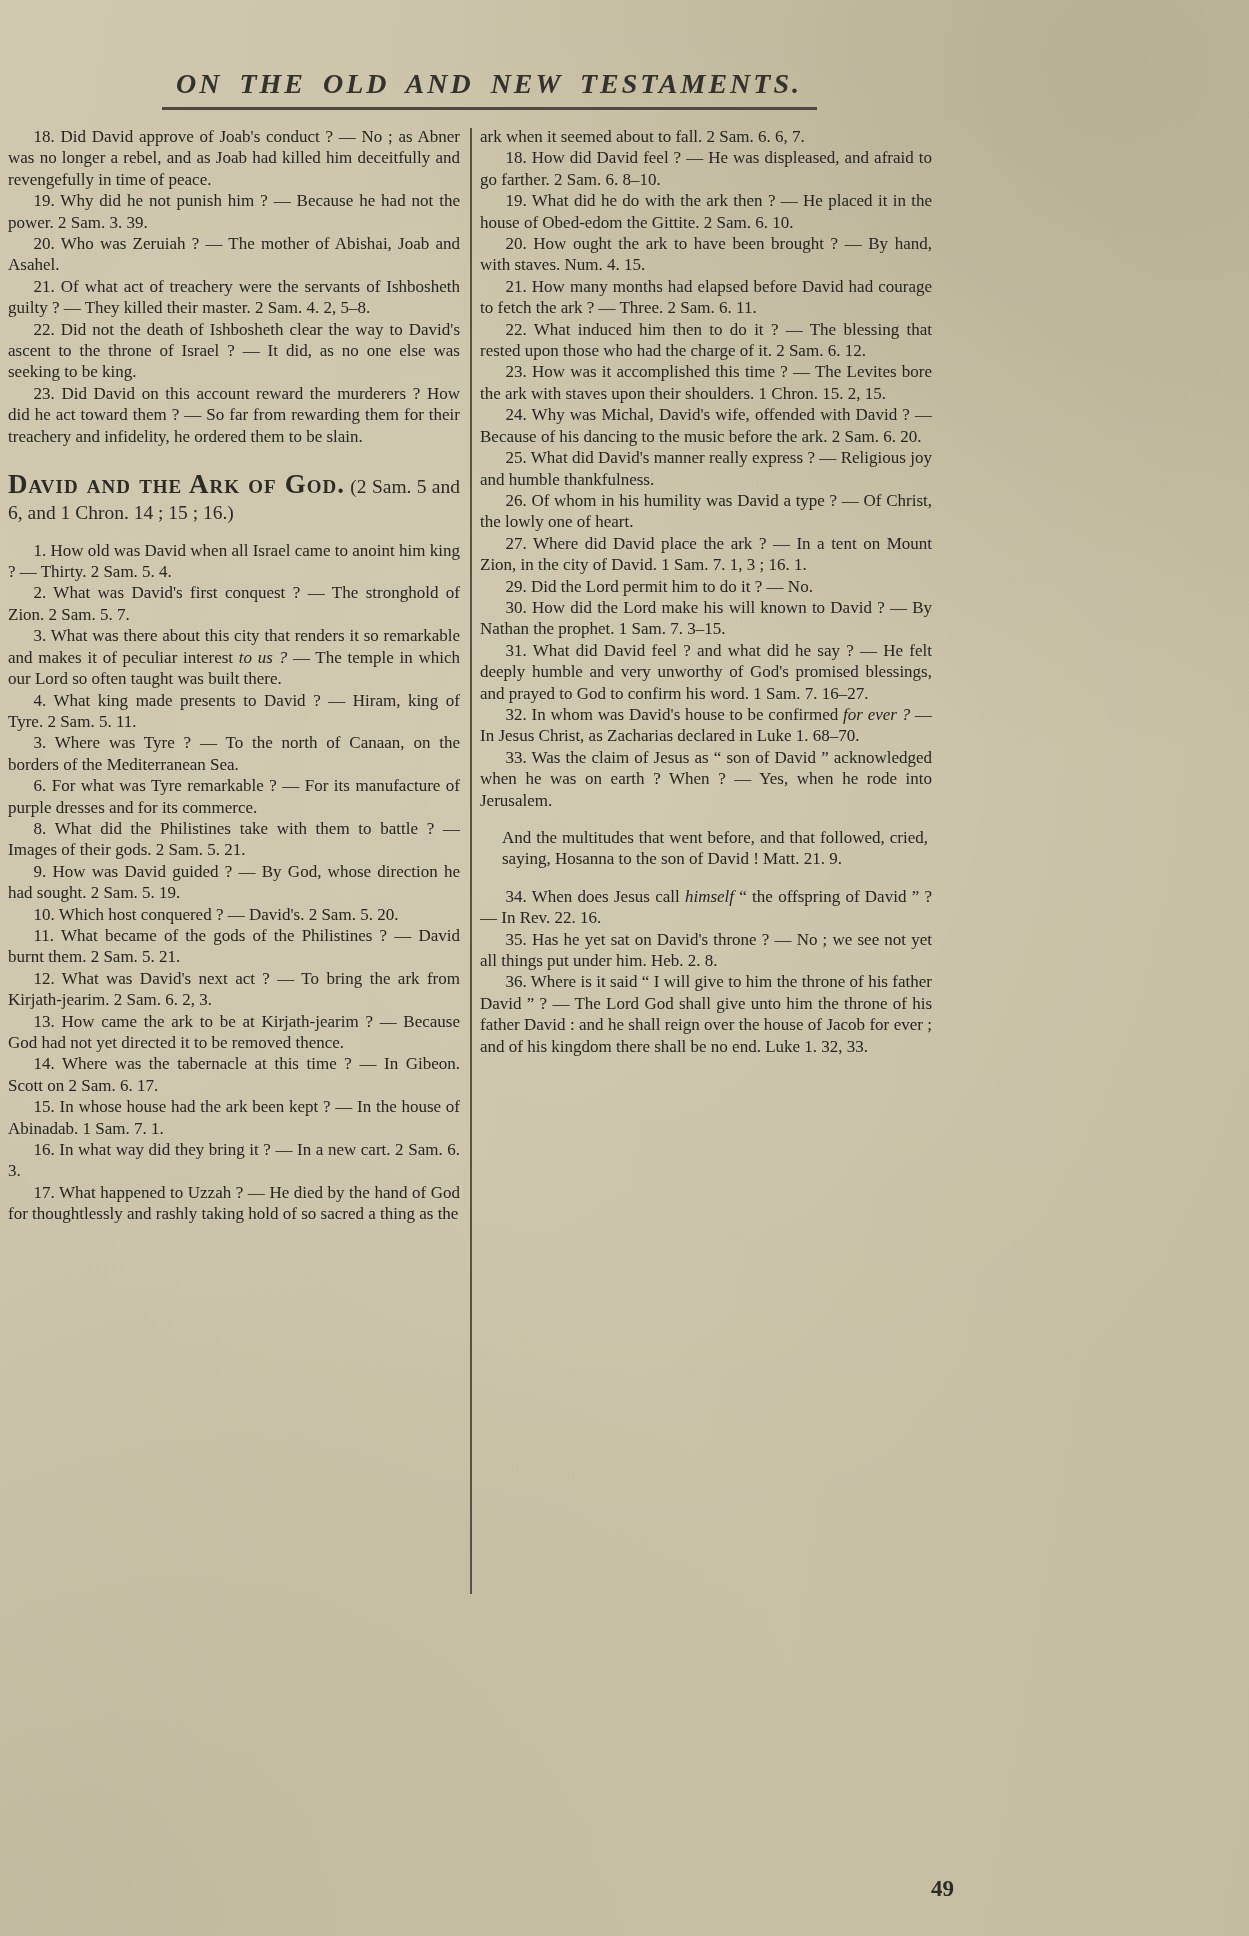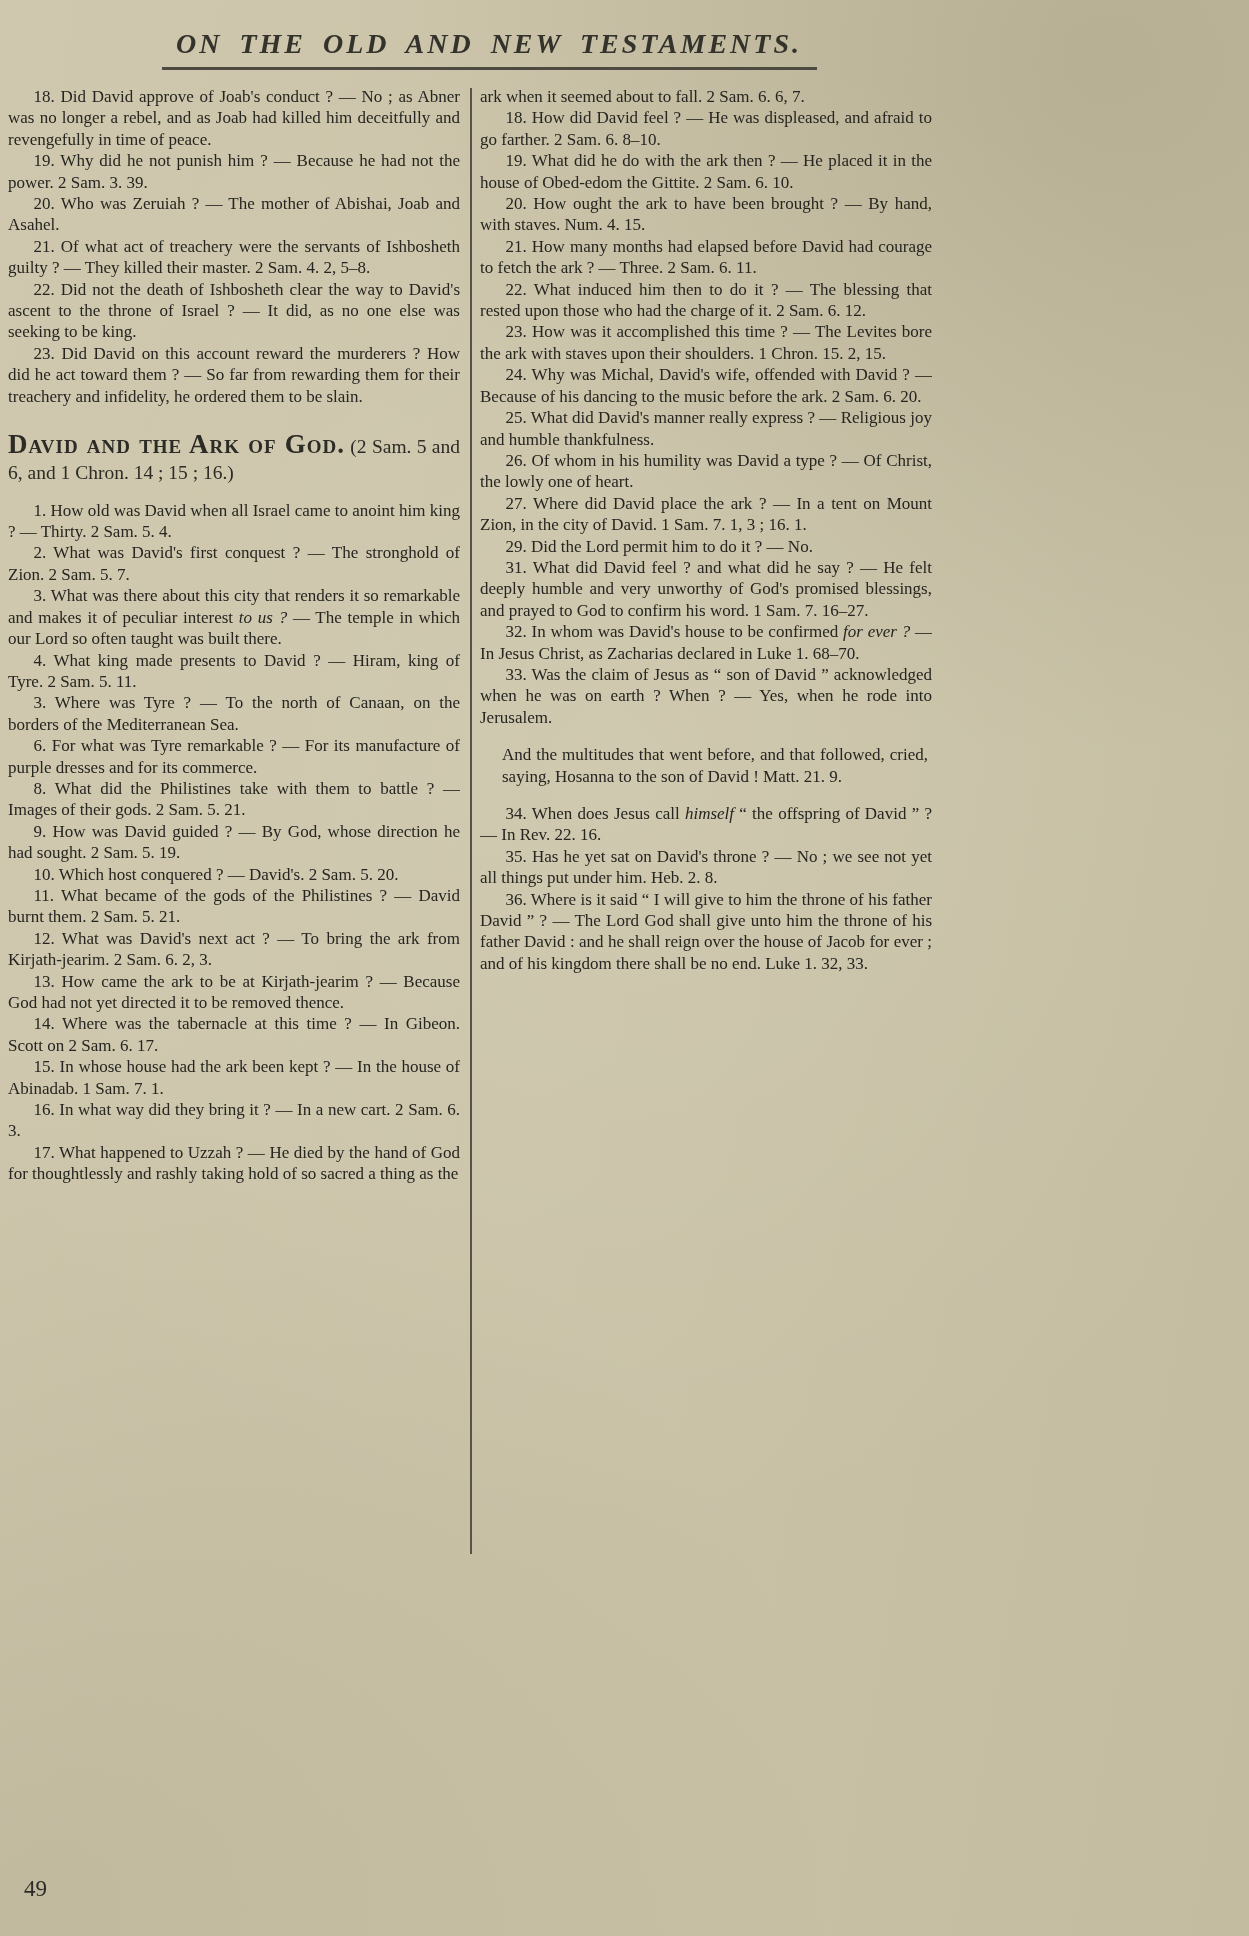--- a/index.html
+++ b/index.html
@@ -14,21 +14,21 @@
     position: relative;
     width: 1249px;
     height: 1936px;
     background:
       radial-gradient(circle at 88% 3%, rgba(110,100,70,0.18), transparent 32%),
       radial-gradient(circle at 2% 98%, rgba(110,100,70,0.12), transparent 36%),
       radial-gradient(circle at 50% 40%, rgba(255,255,245,0.10), transparent 60%),
       linear-gradient(100deg, #cfc8ae 0%, #c9c2a7 55%, #c3bca0 100%);
   }
   .page-header {
-    padding-top: 28px;
+    padding-top: 68px;
     width: 930px;
     margin-left: 24px;
     text-align: center;
     font-style: italic;
     font-weight: bold;
     font-size: 28px;
     letter-spacing: 3px;
     word-spacing: 7px;
     color: #33322b;
   }
@@ -76,23 +76,23 @@
     text-indent: 0;
     margin: 16px 0;
     padding-left: 22px;
     padding-right: 4px;
   }
   .page-number {
     position: absolute;
     bottom: 34px;
     left: 24px;
     width: 930px;
-    text-align: left;
+    text-align: right;
     font-size: 23px;
-    font-weight: normal;
+    font-weight: bold;
     color: #2c2b25;
   }
 </style>
 </head>
 <body>
 
 <div class="sheet">
 
   <div class="page-header">ON THE OLD AND NEW TESTAMENTS.</div>
 
@@ -131,20 +131,21 @@
         <p class="para qa">19. What did he do with the ark then ? — He placed it in the house of Obed-edom the Gittite. 2 Sam. 6. 10.</p>
         <p class="para qa">20. How ought the ark to have been brought ? — By hand, with staves. Num. 4. 15.</p>
         <p class="para qa">21. How many months had elapsed before David had courage to fetch the ark ? — Three. 2 Sam. 6. 11.</p>
         <p class="para qa">22. What induced him then to do it ? — The blessing that rested upon those who had the charge of it. 2 Sam. 6. 12.</p>
         <p class="para qa">23. How was it accomplished this time ? — The Levites bore the ark with staves upon their shoulders. 1 Chron. 15. 2, 15.</p>
         <p class="para qa">24. Why was Michal, David's wife, offended with David ? — Because of his dancing to the music before the ark. 2 Sam. 6. 20.</p>
         <p class="para qa">25. What did David's manner really express ? — Religious joy and humble thankfulness.</p>
         <p class="para qa">26. Of whom in his humility was David a type ? — Of Christ, the lowly one of heart.</p>
         <p class="para qa">27. Where did David place the ark ? — In a tent on Mount Zion, in the city of David. 1 Sam. 7. 1, 3 ; 16. 1.</p>
         <p class="para qa">29. Did the Lord permit him to do it ? — No.</p>
+        <p class="para qa">30. How did the Lord make his will known to David ? — By Nathan the prophet. 1 Sam. 7. 3–15.</p>
         <p class="para qa">31. What did David feel ? and what did he say ? — He felt deeply humble and very unworthy of God's promised blessings, and prayed to God to confirm his word. 1 Sam. 7. 16–27.</p>
         <p class="para qa">32. In whom was David's house to be confirmed <i>for ever ?</i> — In Jesus Christ, as Zacharias declared in Luke 1. 68–70.</p>
         <p class="para qa">33. Was the claim of Jesus as “ son of David ” acknowledged when he was on earth ? When ? — Yes, when he rode into Jerusalem.</p>
         <p class="para quote">And the multitudes that went before, and that followed, cried, saying, Hosanna to the son of David !  Matt. 21. 9.</p>
         <p class="para qa">34. When does Jesus call <i>himself</i> “ the offspring of David ” ? — In Rev. 22. 16.</p>
         <p class="para qa">35. Has he yet sat on David's throne ? — No ; we see not yet all things put under him. Heb. 2. 8.</p>
         <p class="para qa">36. Where is it said “ I will give to him the throne of his father David ” ? — The Lord God shall give unto him the throne of his father David : and he shall reign over the house of Jacob for ever ; and of his kingdom there shall be no end. Luke 1. 32, 33.</p>
       </div>
   </div>
 

